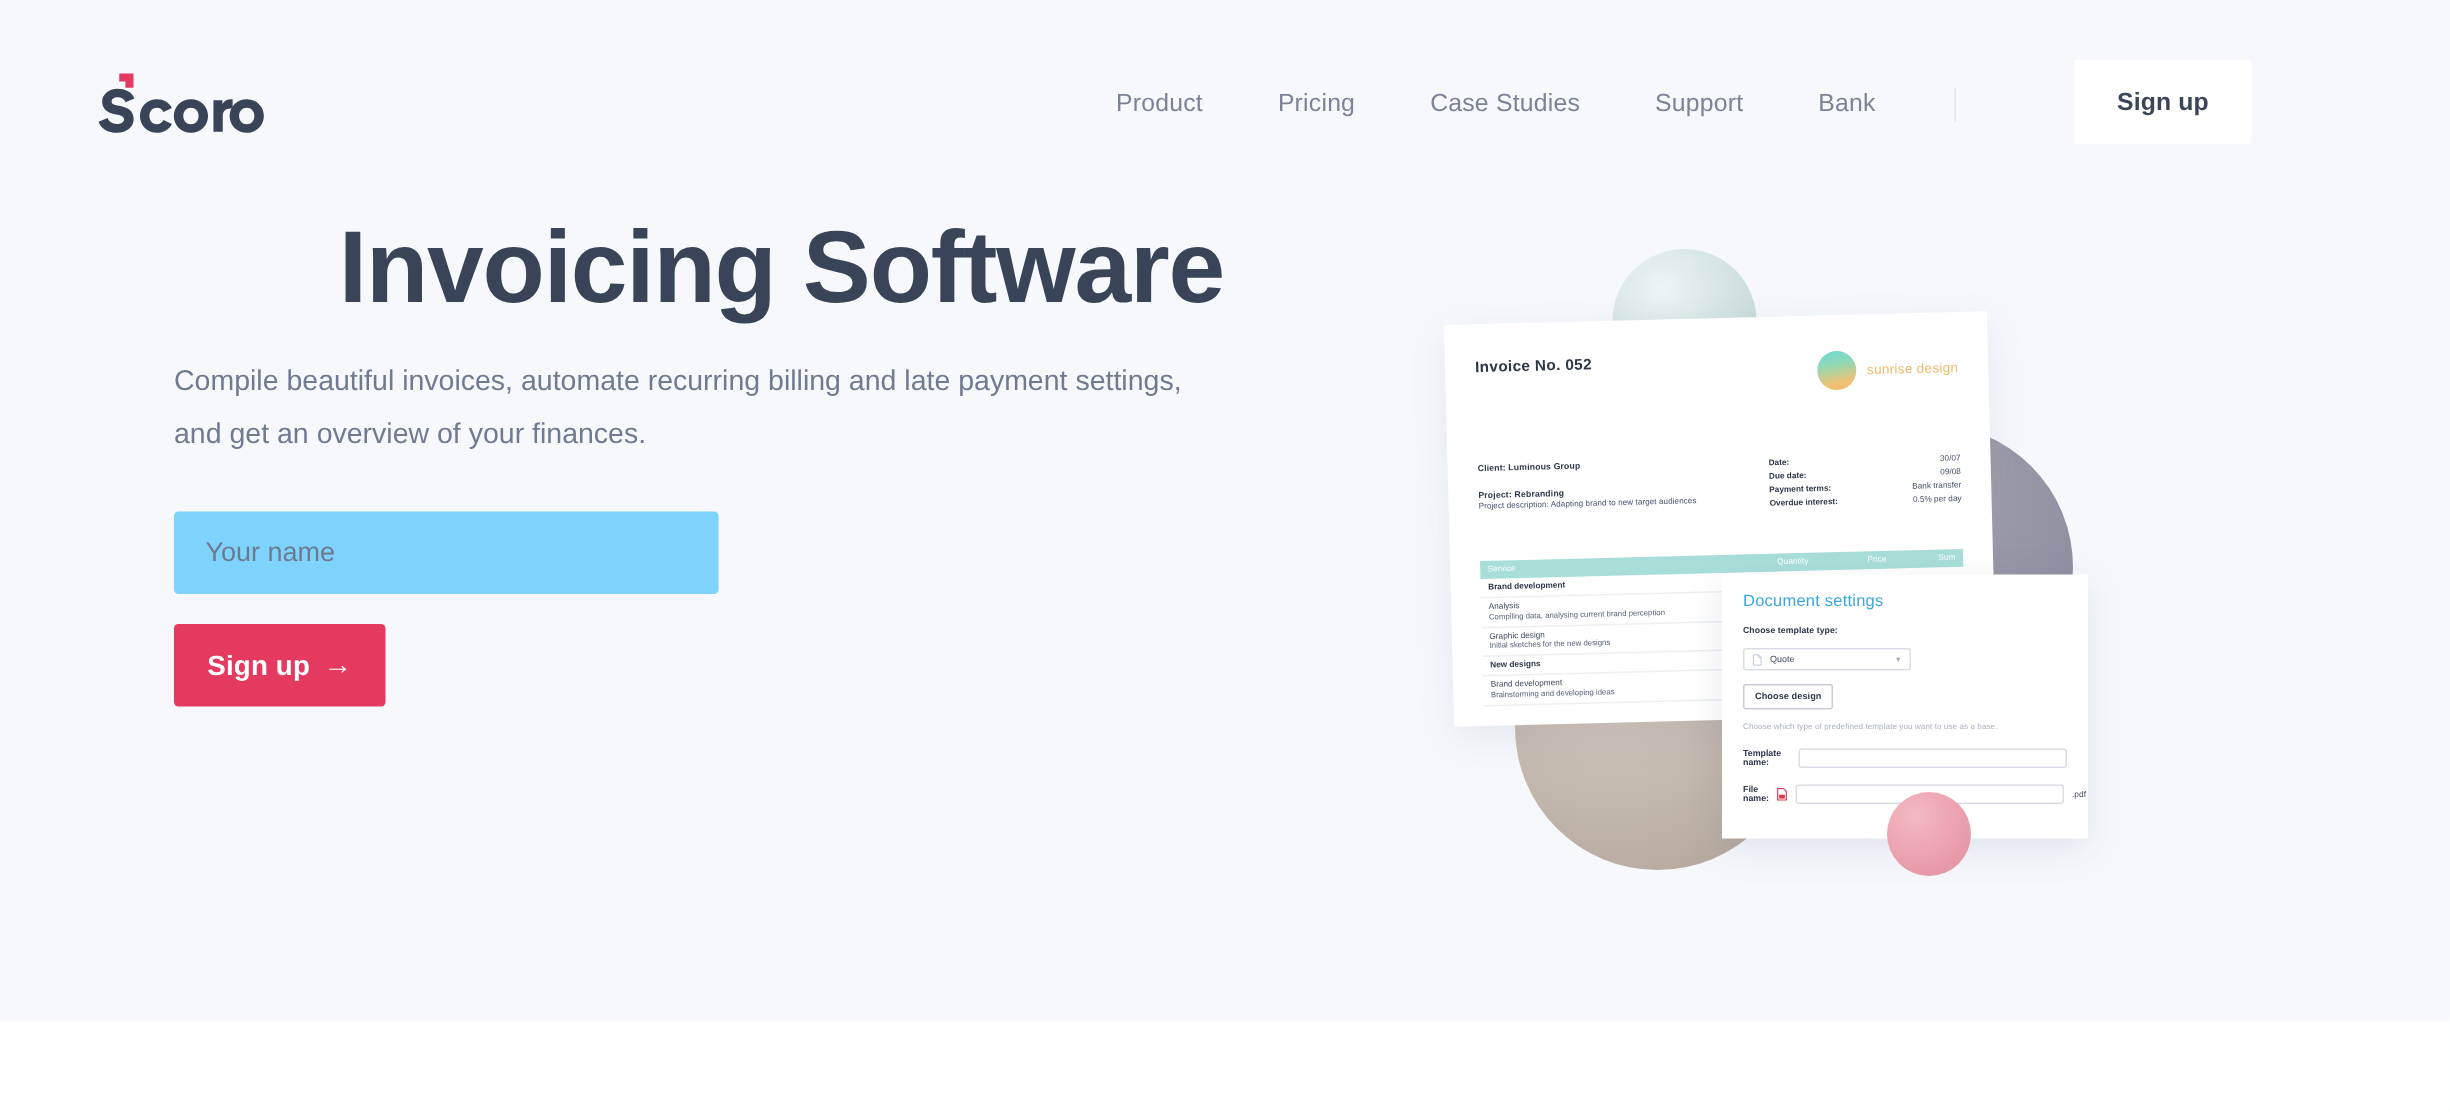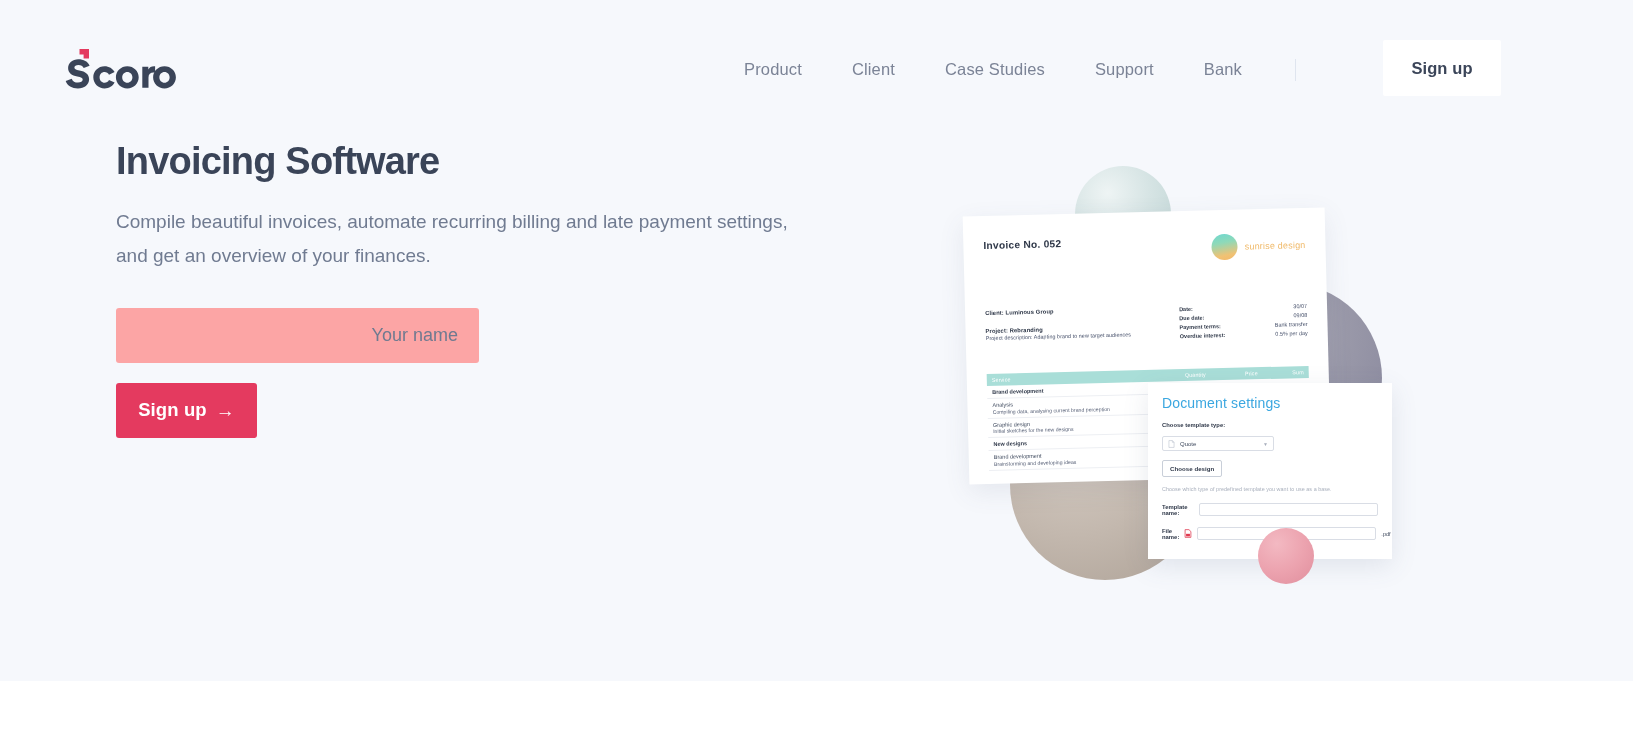--- a/index.html
+++ b/index.html
@@ -93,50 +93,50 @@
   
   .content {
     position: absolute;
     left: 116px;
     top: 140px;
     width: 700px;
     z-index: 30;
   }
 
   .headline {
-    font-size: 38px;
+    font-size: 68px;
     font-weight: bold;
     color: #3a4458;
     letter-spacing: -0.8px;
     line-height: 1.12;
     margin-bottom: 22px;
+    text-align: right;
   }
 
   .subhead {
     font-size: 19px;
     color: #707b91;
     line-height: 1.82;
     width: 680px;
     margin-bottom: 34px;
   }
 
   .field {
     display: block;
     width: 363px;
     height: 55px;
-    background: #fca5a5;
+    background: #7dd3fc;
     border: none;
     border-radius: 3px;
     font-family: "Liberation Sans", sans-serif;
     font-size: 18px;
     color: #3a4458;
     padding: 0 21px;
     margin-bottom: 10px;
     outline: none;
-    text-align: right;
   }
   .field::placeholder { color: #6f7a90; }
 
   .signup-cta {
     margin-top: 20px;
     width: 141px;
     height: 55px;
     background: #e43a5f;
     border: none;
     border-radius: 3px;
@@ -289,21 +289,21 @@
     height: 176px;
     background: #ffffff;
     box-shadow: 0 7px 24px rgba(80, 90, 120, 0.13);
     z-index: 24;
     padding: 12px 14px;
     font-size: 5.6px;
     color: #3f4a5e;
   }
 
   .panel-title {
-    font-size: 14px;
+    font-size: 11px;
     color: #3ba7e0;
     letter-spacing: .15px;
     margin-bottom: 11px;
   }
 
   .panel-label {
     font-size: 5.8px;
     font-weight: bold;
     color: #2e3748;
     letter-spacing: .05px;
@@ -396,21 +396,21 @@
 
       <path d="M63.3 19.2 c-6.4 0 -11.4 4.9 -11.4 11.1 c0 6.2 5 11.2 11.4 11.2 c6.4 0 11.4 -5 11.4 -11.2 c0 -6.2 -5 -11.1 -11.4 -11.1 z m0 5.7 c2.9 0 5.1 2.3 5.1 5.4 c0 3.2 -2.2 5.5 -5.1 5.5 c-2.9 0 -5.1 -2.3 -5.1 -5.5 c0 -3.1 2.2 -5.4 5.1 -5.4 z" fill="#3a4458"></path>
 
       <path d="M78.3 19.8 v21 h6.2 v-10.4 c0 -3.2 1.9 -5 5.1 -5 h1.5 v-6.2 h-1 c-2.8 0 -4.8 1.2 -5.8 3.3 v-2.7 z" fill="#3a4458"></path>
 
       <path d="M100.5 19.2 c-6.4 0 -11.4 4.9 -11.4 11.1 c0 6.2 5 11.2 11.4 11.2 c6.4 0 11.4 -5 11.4 -11.2 c0 -6.2 -5 -11.1 -11.4 -11.1 z m0 5.7 c2.9 0 5.1 2.3 5.1 5.4 c0 3.2 -2.2 5.5 -5.1 5.5 c-2.9 0 -5.1 -2.3 -5.1 -5.5 c0 -3.1 2.2 -5.4 5.1 -5.4 z" fill="#3a4458"></path>
     </svg>
 
     <nav class="nav">
       <a class="nav-item">Product</a>
-      <a class="nav-item">Client</a>
+      <a class="nav-item">Pricing</a>
       <a class="nav-item">Case Studies</a>
       <a class="nav-item">Support</a>
       <a class="nav-item">Bank</a>
       <span class="nav-divider"></span>
     </nav>
 
     <button class="signup-header-btn">Sign up</button>
   </div>
 
   <div class="content">

